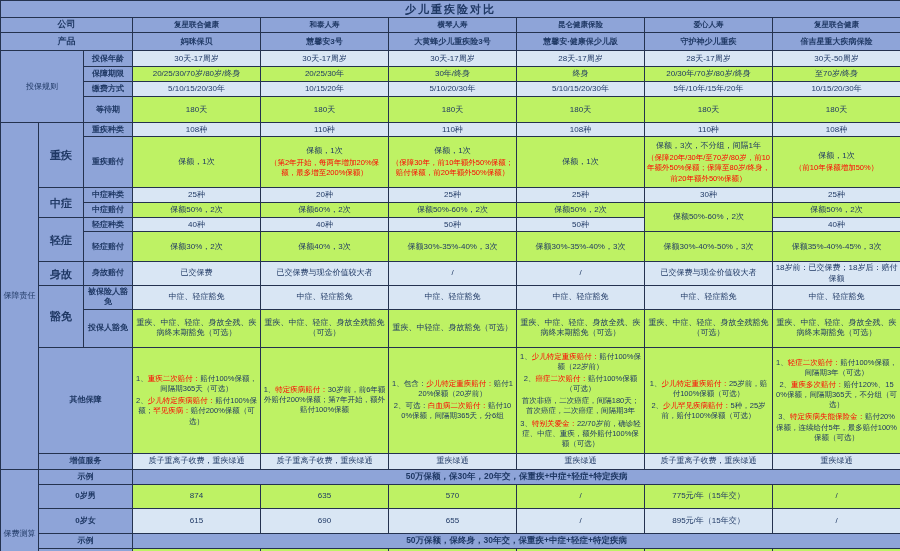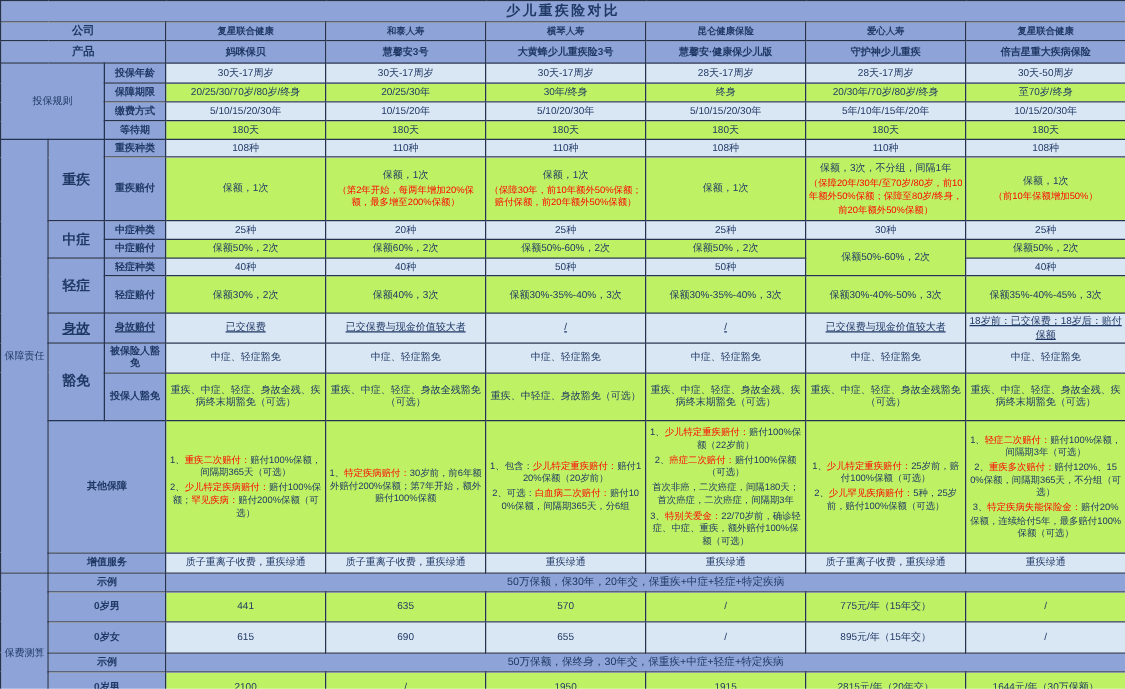--- a/index.html
+++ b/index.html
@@ -16,21 +16,21 @@
   td{border:1px solid var(--grid);text-align:center;vertical-align:middle;
      padding:1px 2px;font-size:8px;line-height:1.3;overflow:hidden;word-break:break-all;}
   .t-title{background:var(--header-blue);font-weight:bold;font-size:11px;letter-spacing:2px;}
   .corner{background:var(--header-blue);font-weight:bold;font-size:9px;}
   .hdr{background:var(--header-blue);font-weight:bold;}
   .company{font-size:7.5px;}
   .product{font-size:8px;}
   .grp{background:var(--header-blue);font-weight:normal;font-size:8px;}
   .sub{background:var(--header-blue);font-weight:bold;font-size:11px;}
   .lbl{background:var(--header-blue);font-weight:bold;font-size:8px;}
-  .sec{background:var(--header-blue);font-weight:normal;font-size:8.5px;}
+  .sec{background:var(--header-blue);font-weight:bold;font-size:8.5px;}
   .bg-lt{background:var(--row-blue);}
   .bg-wh{background:#bef264;}
   .red{color:var(--red);}
   .main-line{font-size:8px;}
   .note{color:var(--red);font-size:7.5px;margin-top:2px;line-height:1.35;}
   .item{font-size:7.5px;margin:2px 0;line-height:1.35;}
 </style>
 </head>
 <body>
 
@@ -90,21 +90,21 @@
         </tr>
         <tr style="height: 15px;">
           <td class="lbl">缴费方式</td>
           <td class="cell bg-lt">5/10/15/20/30年</td>
           <td class="cell bg-lt">10/15/20年</td>
           <td class="cell bg-lt">5/10/20/30年</td>
           <td class="cell bg-lt">5/10/15/20/30年</td>
           <td class="cell bg-lt">5年/10年/15年/20年</td>
           <td class="cell bg-lt">10/15/20/30年</td>
         </tr>
-        <tr style="height: 15px;">
+        <tr style="height: 26px;">
           <td class="lbl">等待期</td>
           <td class="cell bg-wh">180天</td>
           <td class="cell bg-wh">180天</td>
           <td class="cell bg-wh">180天</td>
           <td class="cell bg-wh">180天</td>
           <td class="cell bg-wh">180天</td>
           <td class="cell bg-wh">180天</td>
         </tr>
         <tr style="height: 14px;">
           <td class="grp" rowspan="11">保障责任</td>
@@ -172,21 +172,21 @@
         </tr>
         <tr style="height: 30px;">
           <td class="lbl">轻症赔付</td>
           <td class="cell bg-wh">保额30%，2次</td>
           <td class="cell bg-wh">保额40%，3次</td>
           <td class="cell bg-wh">保额30%-35%-40%，3次</td>
           <td class="cell bg-wh">保额30%-35%-40%，3次</td>
           <td class="cell bg-wh">保额30%-40%-50%，3次</td>
           <td class="cell bg-wh">保额35%-40%-45%，3次</td>
         </tr>
-        <tr style="height: 15px; text-decoration: underline;">
+        <tr style="height: 15px;">
           <td class="sub">身故</td>
           <td class="lbl">身故赔付</td>
           <td class="cell bg-lt">已交保费</td>
           <td class="cell bg-lt">已交保费与现金价值较大者</td>
           <td class="cell bg-lt">/</td>
           <td class="cell bg-lt">/</td>
           <td class="cell bg-lt">已交保费与现金价值较大者</td>
           <td class="cell bg-lt">18岁前：已交保费；18岁后：赔付保额</td>
         </tr>
         <tr style="height: 14px;">
@@ -246,21 +246,21 @@
           <td class="cell bg-lt">质子重离子收费，重疾绿通</td>
           <td class="cell bg-lt">重疾绿通</td>
         </tr>
         <tr style="height: 15px;">
           <td class="grp" rowspan="6">保费测算</td>
           <td class="lbl" colspan="2">示例</td>
           <td class="sec" colspan="6">50万保额，保30年，20年交，保重疾+中症+轻症+特定疾病</td>
         </tr>
         <tr style="height: 24px;">
           <td class="lbl" colspan="2">0岁男</td>
-          <td class="cell bg-wh">441</td>
+          <td class="cell bg-wh">874</td>
           <td class="cell bg-wh">635</td>
           <td class="cell bg-wh">570</td>
           <td class="cell bg-wh">/</td>
           <td class="cell bg-wh">775元/年（15年交）</td>
           <td class="cell bg-wh">/</td>
         </tr>
         <tr style="height: 25px;">
           <td class="lbl" colspan="2">0岁女</td>
           <td class="cell bg-lt">615</td>
           <td class="cell bg-lt">690</td>

